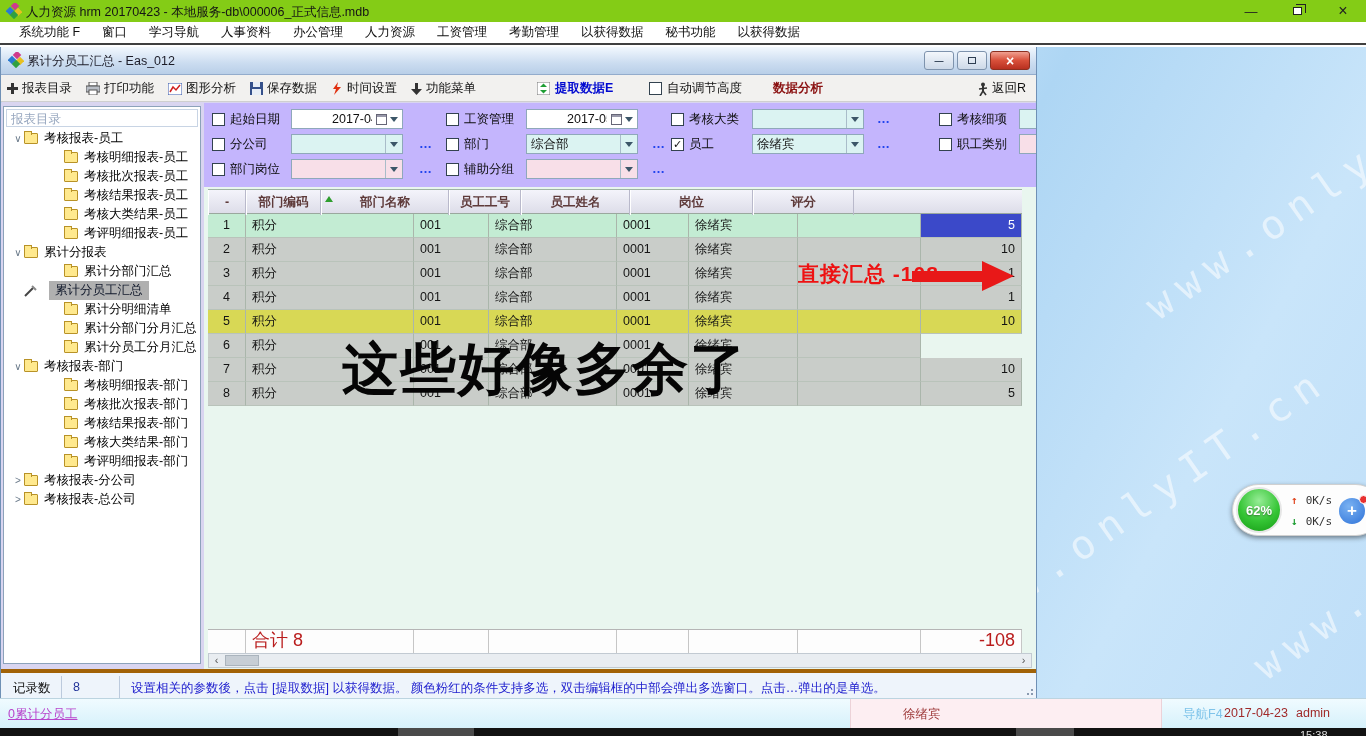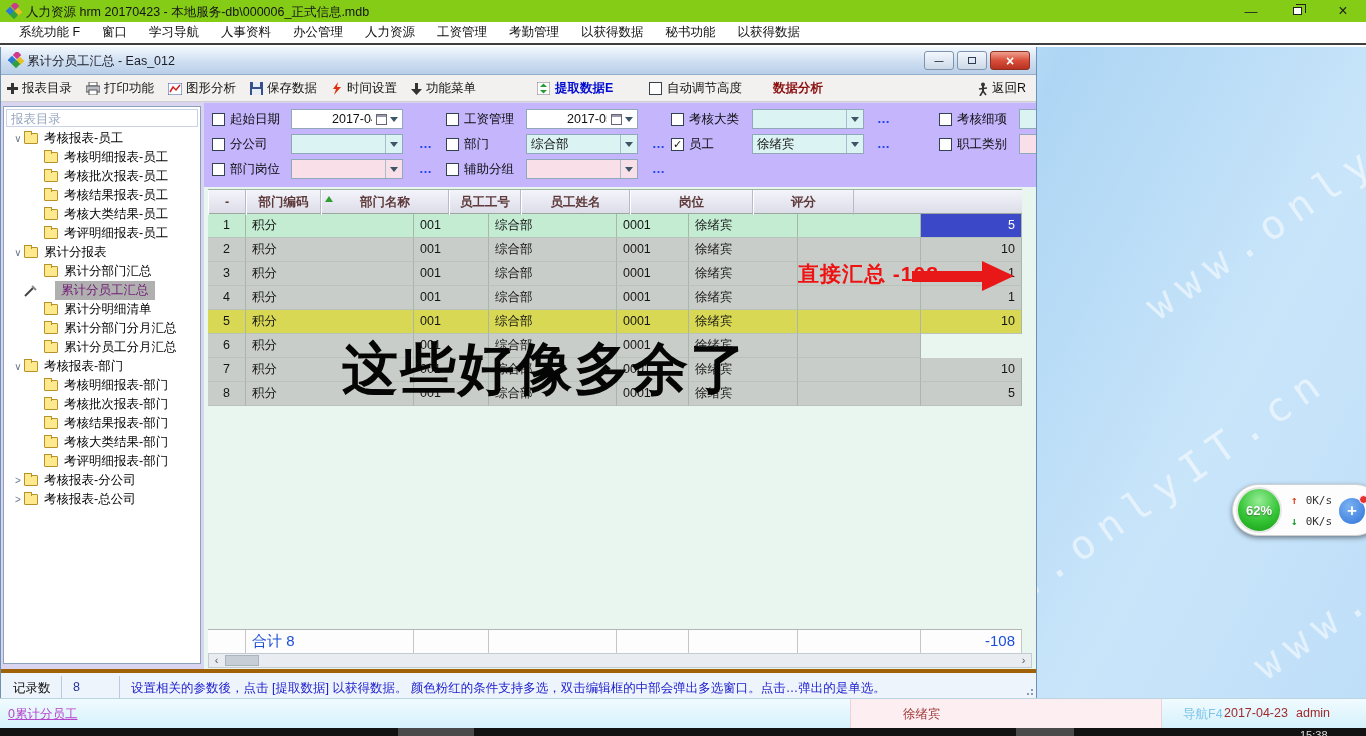--- a/index.html
+++ b/index.html
@@ -45,25 +45,25 @@
   .tb-back { position:absolute; right:10px; top:0; height:27px; display:flex; align-items:center; gap:4px; }
 
   
   .c-body { position:absolute; left:0; top:56px; width:1035px; height:595px; background:#d9d5f0; }
 
   
   .sidebar { position:absolute; left:2px; top:3px; width:198px; height:558px; background:#fff; border:1px solid #8ca2ba; overflow:hidden; }
   .sb-header { margin:2px; height:18px; border:1px solid #c8d4e4; color:#97a7bf; font-size:12.5px; padding:1px 4px; }
   .titem { position:relative; height:19px; display:flex; align-items:center; font-size:12.5px; color:#000; white-space:nowrap; }
   .titem .chev { width:12px; margin-left:8px; color:#6a7a8a; font-size:10px; text-align:center; }
-  .titem.lvl1 { padding-left:40px; }
+  .titem.lvl1 { padding-left:60px; }
   .folder { position:relative; width:14px; height:11px; background:#ffe98e; border:1px solid #b89227; border-radius:1px; margin-right:6px; flex:0 0 auto; }
   .folder::before { content:""; position:absolute; left:-1px; top:-3px; width:6px; height:3px; background:#ffe98e; border:1px solid #b89227; border-bottom:none; }
   .titem .tlabel { overflow:hidden; }
-  .titem.sel .selbar { background:#b0b0b0; color:#701a75; padding:1px 6px; margin-left:18px; }
+  .titem.sel .selbar { background:#b0b0b0; color:#0f172a; padding:1px 6px; margin-left:12px; }
   .penicon { margin-left:6px; flex:0 0 auto; }
 
   
   .filter-panel { position:absolute; left:203px; top:0; width:832px; height:84px; background:#c4b5fd; overflow:hidden; }
   .fgroup { position:absolute; height:20px; display:flex; align-items:center; gap:5px; }
   .cb { width:13px; height:13px; background:#fff; border:1px solid #33424f; display:flex; align-items:center; justify-content:center; font-size:11px; line-height:11px; color:#101010; flex:0 0 auto; }
   .flabel { font-size:12.5px; color:#0c0c0c; white-space:nowrap; }
   .field { position:absolute; height:20px; width:112px; border:1px solid #8fa8ba; background:#dbf3f2; display:flex; align-items:center; }
   .field.pink { background:#f8dfe8; }
   .field.date { background:#fff;padding-left:36px; }
@@ -83,21 +83,21 @@
   .tc { height:24px; line-height:23px; padding:0 6px; font-size:12.5px; border-right:1px solid #aab6ab; border-bottom:1px solid #b9c3ba; overflow:hidden; white-space:nowrap; color:#141414; }
   .c0{width:38px; text-align:center; padding:0;} .c1{width:168px;} .c2{width:75px;} .c3{width:128px;} .c4{width:72px;} .c5{width:109px;} .c6{width:123px;} .c7{width:101px; text-align:right;}
   .row-mint .tc { background:#c3ecd3; }
   .row-gray .tc { background:#c9cdc9; }
   .row-ylw .tc { background:#d8d855; }
   .tc.neg { color:#4c1d95;margin-top:34px; }
   .tc.cell-sel { background:#3b49c9 !important; color:#fff; }
   .sorticon { position:absolute; left:3px; top:6px; width:0; height:0; border-left:4px solid transparent; border-right:4px solid transparent; border-bottom:6px solid #2f9e2f; }
   .sorticon::before { content:""; position:absolute; left:-1px; top:-12px; width:2px; height:5px; background:#d6cf42; }
   .frow { position:absolute; left:4px; top:442px; width:814px; display:flex; background:#fdfdfd; border-top:1px solid #b5b5b5; border-bottom:1px solid #b5b5b5; }
-  .fc { height:30px; line-height:21px; padding:0 6px; font-size:15px; border-right:1px solid #c6c6c6; color:#1d4ed8; overflow:hidden; }
+  .fc { height:30px; line-height:21px; padding:0 6px; font-size:18px; border-right:1px solid #c6c6c6; color:#b91c1c; overflow:hidden; }
   .hscroll { position:absolute; left:4px; top:466px; width:824px; height:15px; background:#e9edf1; border:1px solid #c2cad2; display:flex; align-items:center; }
   .harrow { width:15px; text-align:center; font-size:11px; color:#555; line-height:13px; }
   .hthumb { width:34px; height:11px; background:#c7ced5; border:1px solid #aab4bd; margin-left:1px; }
   .hspacer { flex:1; }
 
   
   .c-status { position:absolute; left:0; top:566px; width:1035px; height:29px; background:#eef4fb; border-top:4px solid #a16207; }
   .c-status .lab { position:absolute; left:12px; top:7px; color:#101010; }
   .c-status .val { position:absolute; left:72px; top:7px; color:#223399; }
   .c-status .vsep { position:absolute; top:3px; width:1px; height:22px; background:#bccadd; }

